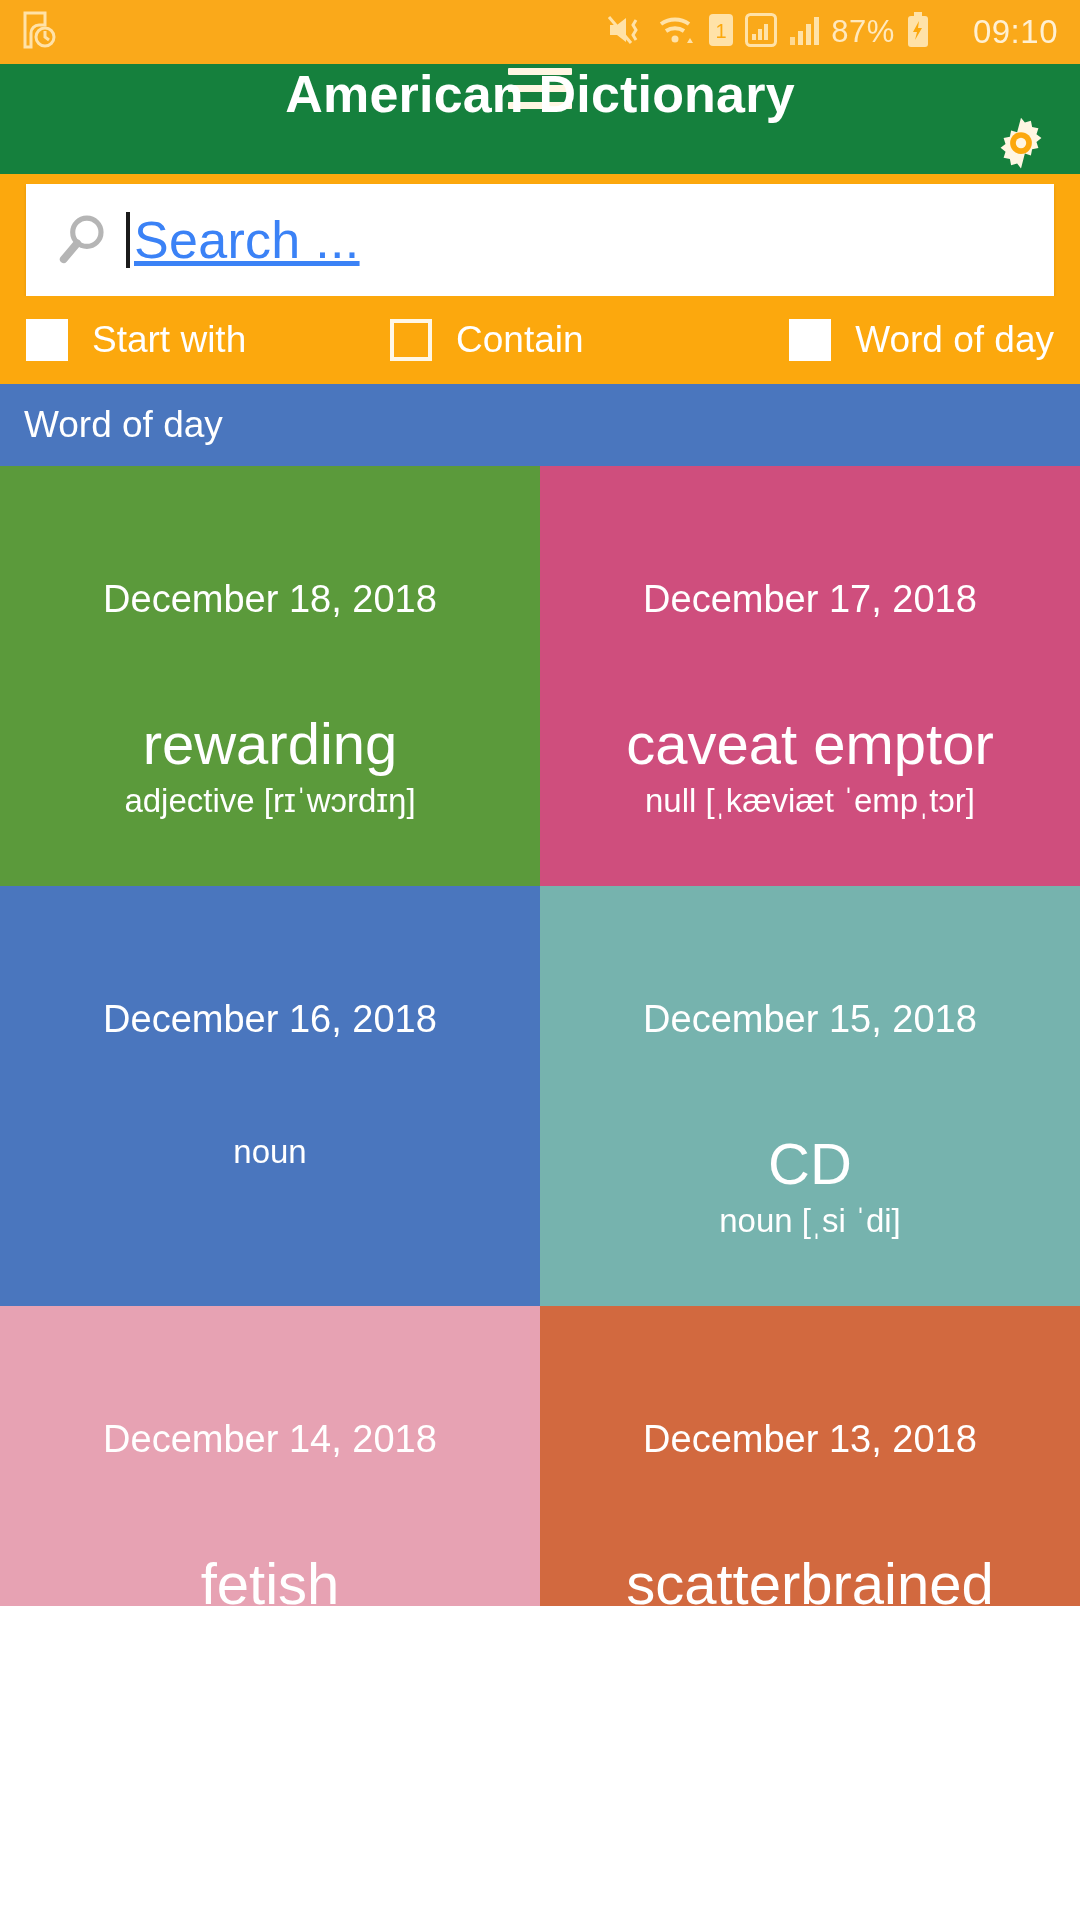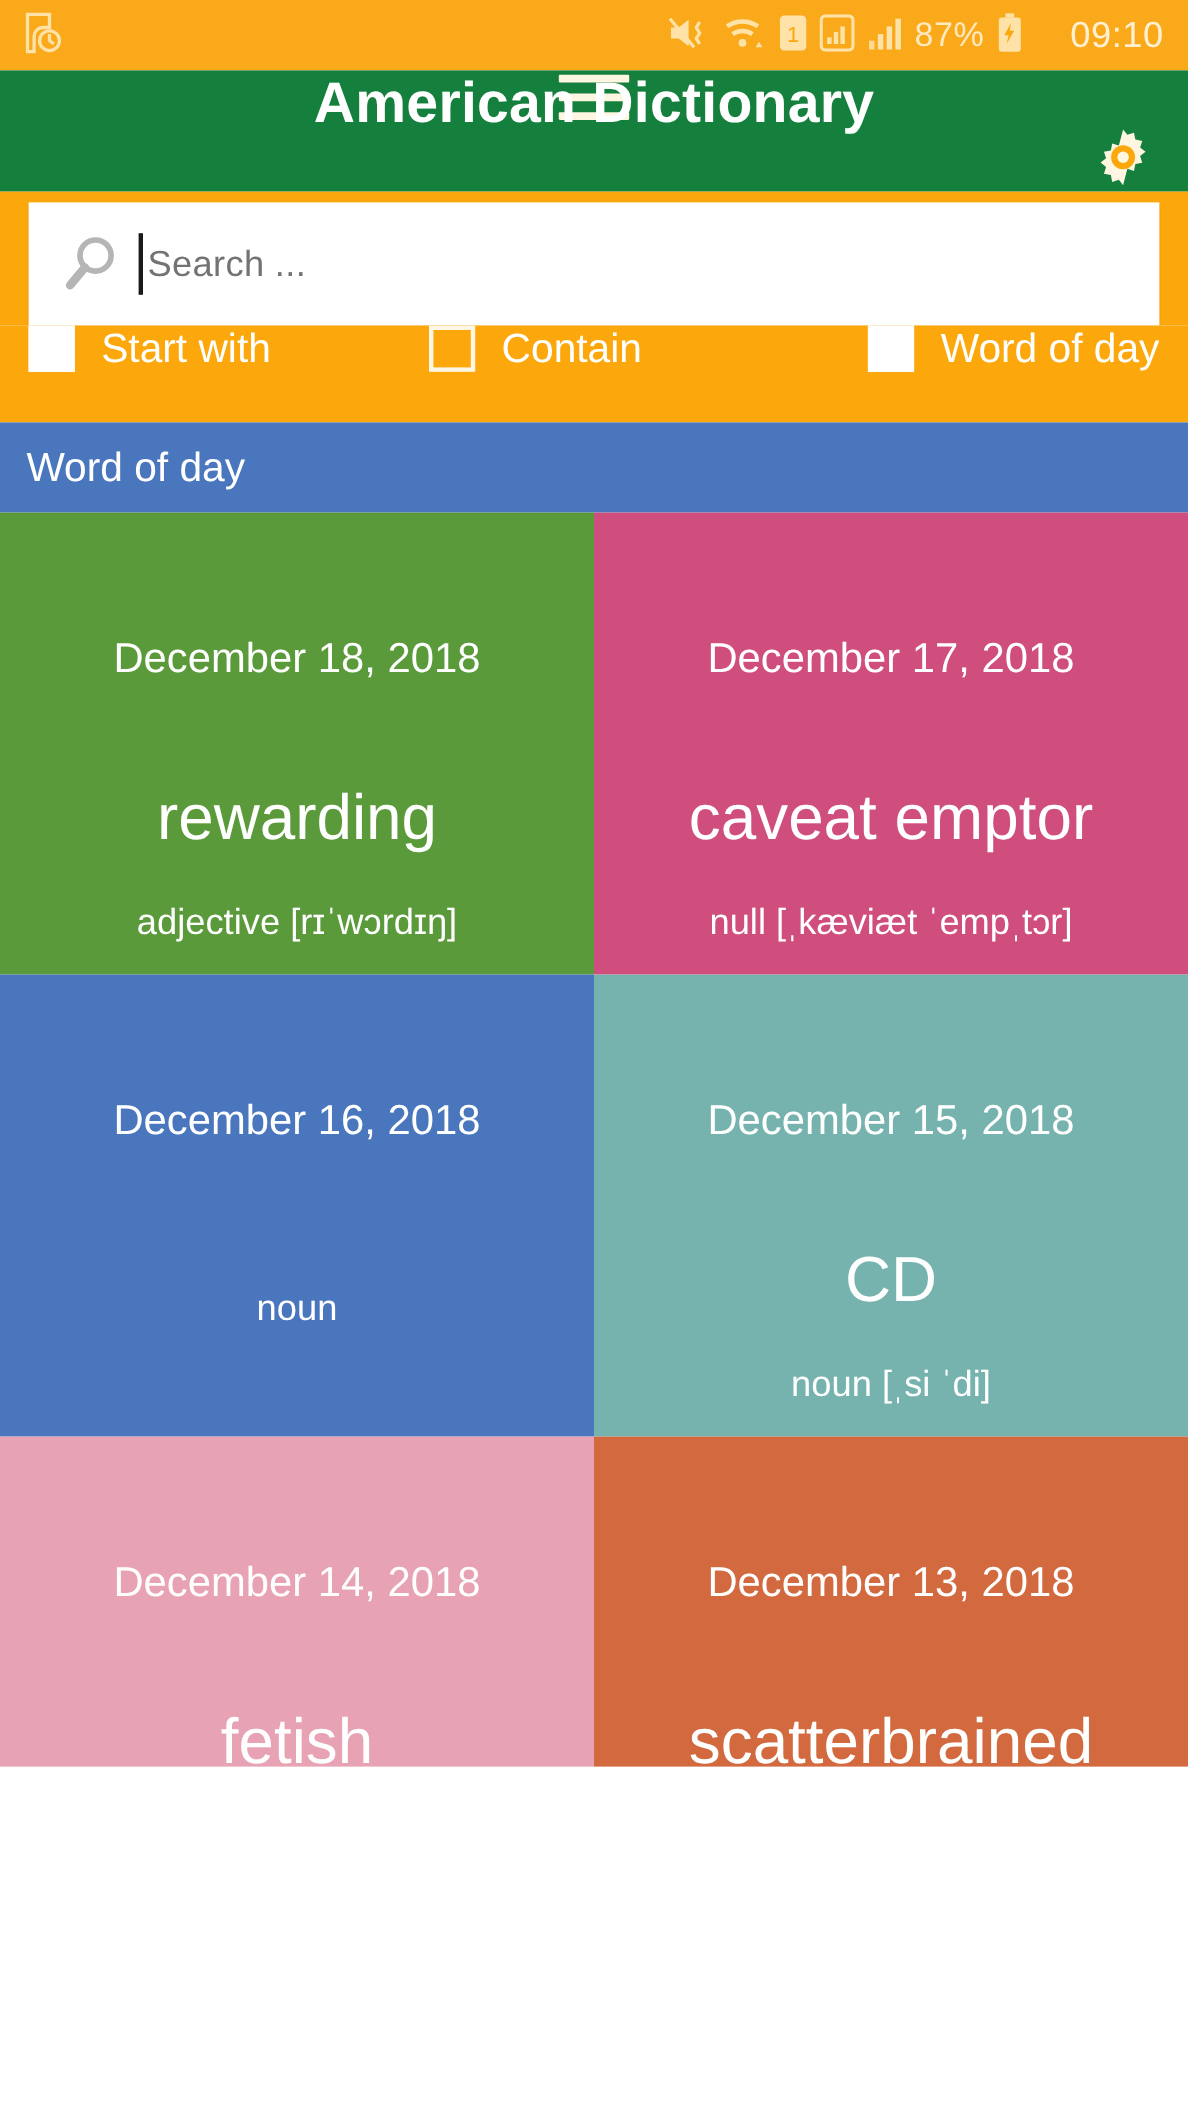--- a/index.html
+++ b/index.html
@@ -76,30 +76,31 @@
     display:flex; align-items:center;
     padding:0 26px;
     box-shadow:0 2px 3px rgba(0,0,0,0.12);
   }
   .search-icon { width:62px; flex:0 0 62px; display:flex; align-items:center; justify-content:center; }
   .caret {
     width:4px; height:56px; background:#1a1a1a;
     margin:0 4px 0 12px; flex:0 0 4px;
   }
   .search-ph {
-    font-size:33px; color:#737373; letter-spacing:0.3px;
+    font-size:52px; color:#3b82f6; letter-spacing:0.3px;
     white-space:nowrap;
+    text-decoration:underline;
   }
 
   
   .cbrow {
     width:100%;
     background:#FCA80D;
     height:88px;
-    display:flex; align-items:flex-start;
+    display:flex; align-items:center;
     padding:0 26px;
   }
   .cbitem { display:flex; align-items:center; cursor:pointer; }
   .cb-1 { flex:0 0 330px; }
   .cb-2 { flex:0 0 auto; margin-left:34px; }
   .cb-3 { margin-left:auto; }
   .cbbox {
     width:42px; height:42px; flex:0 0 42px;
     border:4px solid #FFF7E6;
     margin-right:24px;
@@ -135,21 +136,21 @@
   }
   .tile .t-word {
     font-size:58px; color:#FFFFFF;
     line-height:1.08;
     text-align:center;
     white-space:nowrap;
     margin-bottom:6px;
   }
   .tile .t-meta {
     font-size:33px; color:#FFFFFF;
-    text-align:right; white-space:nowrap;margin-top:37px;
+    text-align:right; white-space:nowrap;
   }
   .tile.row3 { height:300px; }
 </style>
 </head>
 <body>
 
 <div class="statusbar">
   <div class="sb-left">
     <span class="sb-ico">
       <svg width="34" height="38" viewBox="0 0 34 38">

